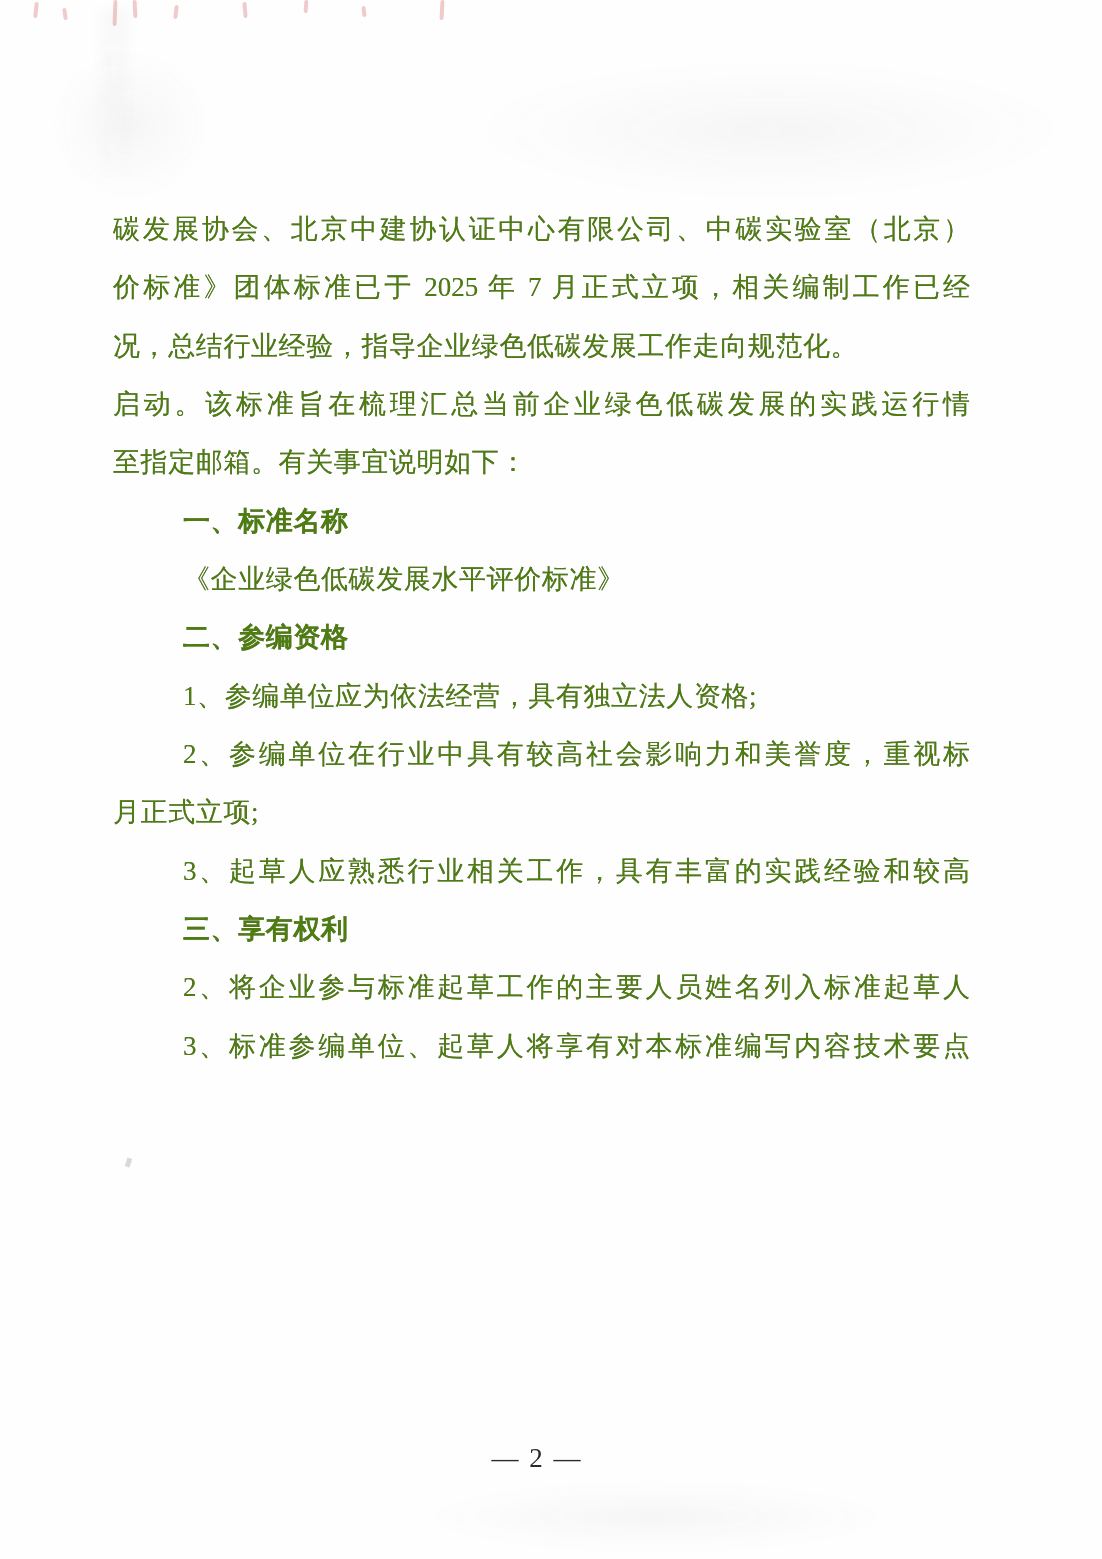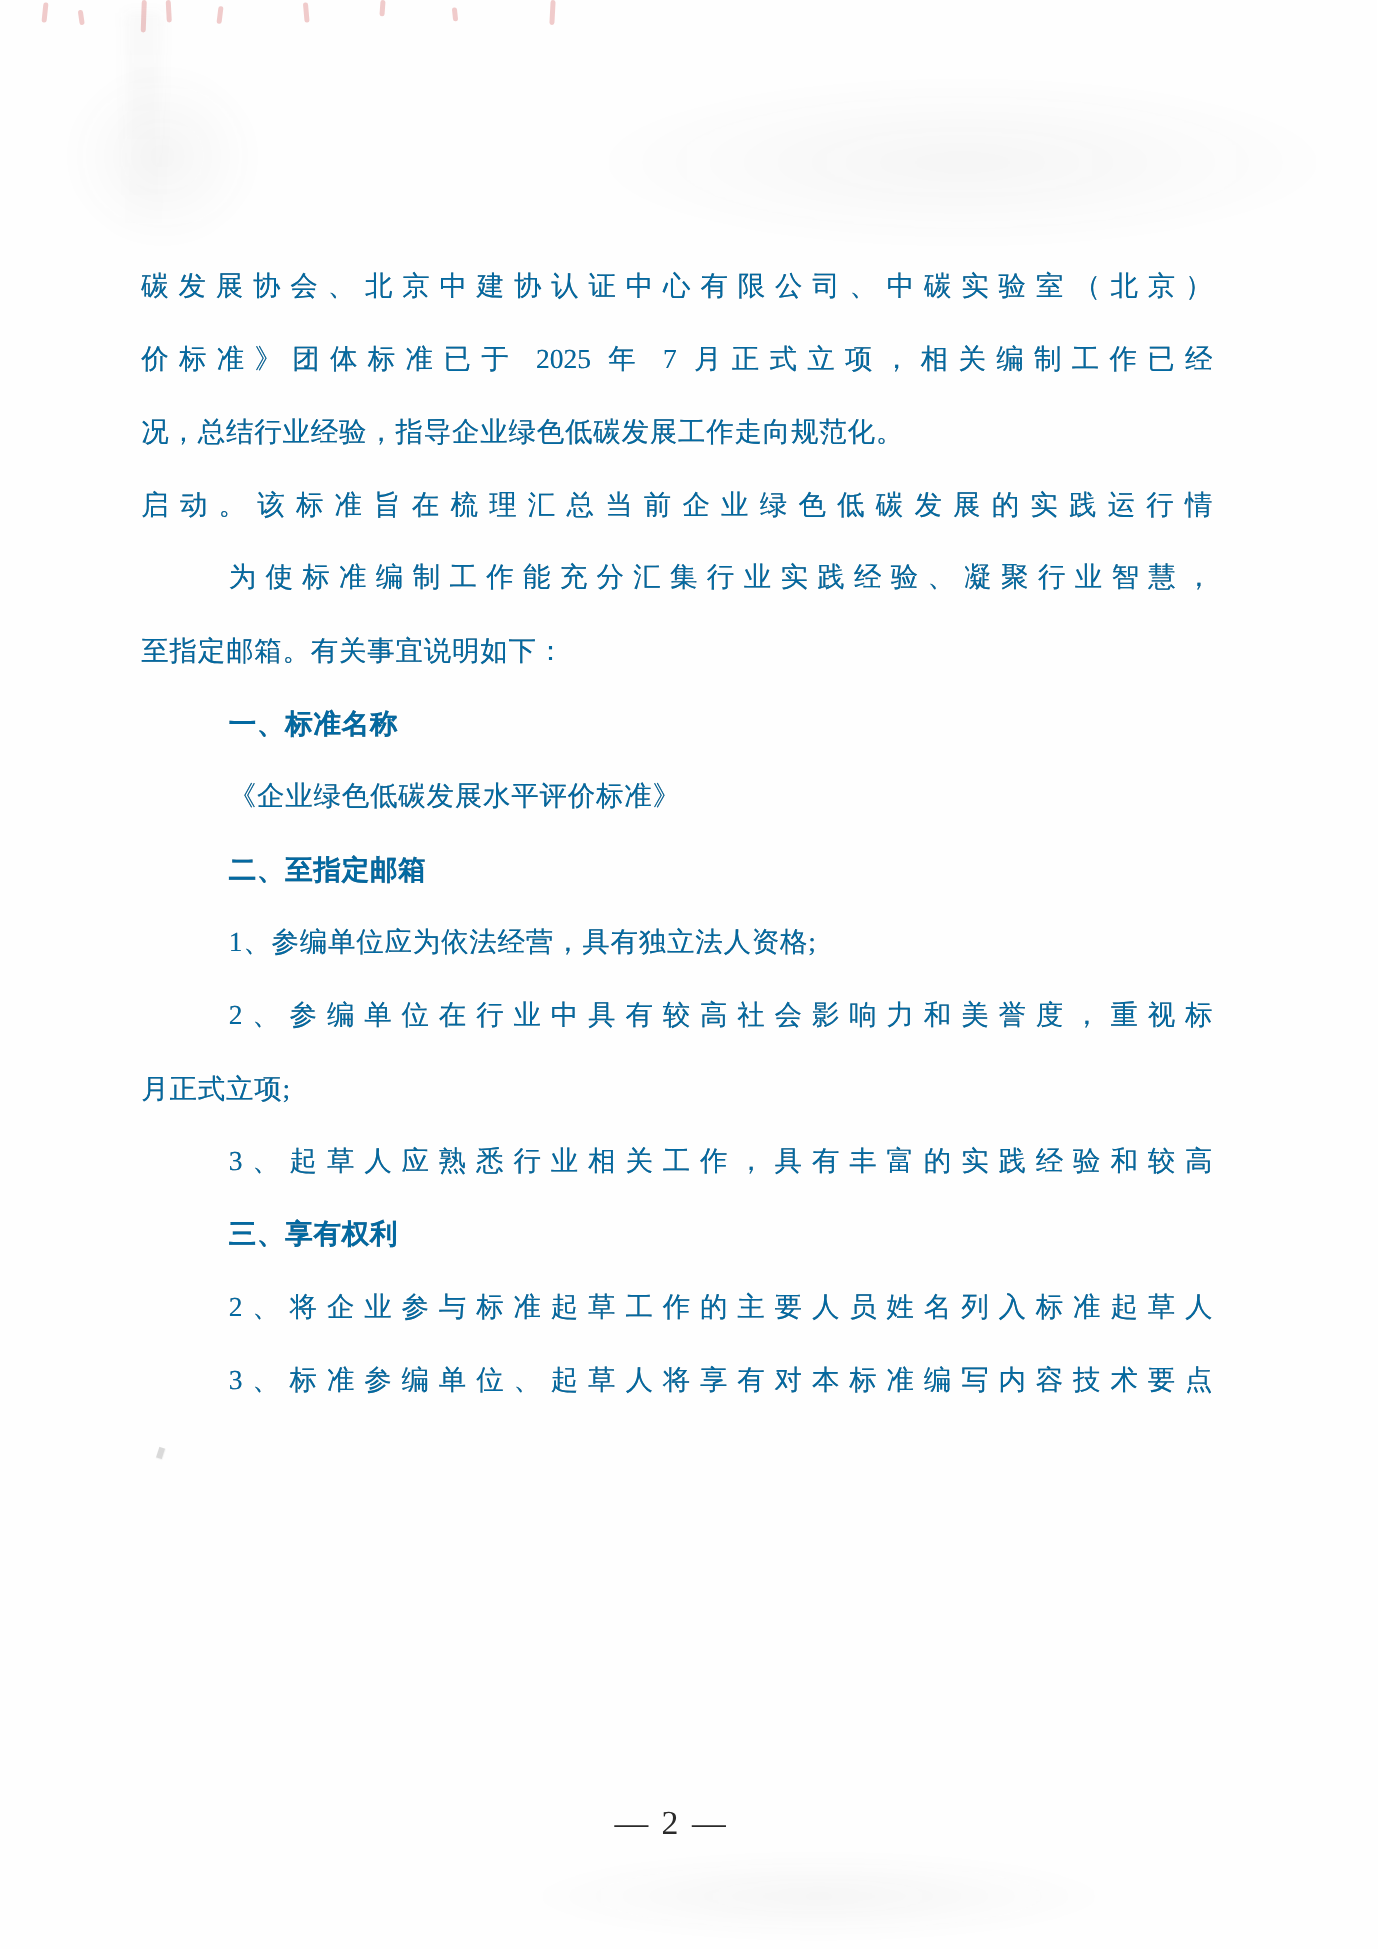--- a/index.html
+++ b/index.html
@@ -19,23 +19,23 @@
   
   .text-block {
     position: absolute;
     left: 113px;
     top: 200px;
     width: 857px;
   }
   .line {
     height: 58.35px;
     line-height: 58.35px;
-    font-size: 22px;
+    font-size: 27px;
     letter-spacing: 0.6px;
-    color: #0369a1;
+    color: #4d7c0f;
     white-space: nowrap;
     text-shadow: 0 0 0.5px rgba(40,40,40,0.55);
     font-family: Liberation Serif, serif;
   }
   .line.fill {
     white-space: normal;
     letter-spacing: 0;
     text-align: justify;
     text-align-last: justify;
   }
@@ -105,25 +105,24 @@
   <div class="smudge sm-top-left"></div>
   <div class="sm-left-strip smudge"></div>
   <div class="smudge sm-bottom"></div>
   <div class="tick-mark"></div>
 
   <div class="text-block">
       <div class="line fill">碳发展协会、北京中建协认证中心有限公司、中碳实验室（北京）</div>
       <div class="line fill">价标准》团体标准已于 2025 年 7 月正式立项，相关编制工作已经</div>
       <div class="line">况，总结行业经验，指导企业绿色低碳发展工作走向规范化。</div>
       <div class="line fill">启动。该标准旨在梳理汇总当前企业绿色低碳发展的实践运行情</div>
-      <div class="line indent fill">为使标准编制工作能充分汇集行业实践经验、凝聚行业智慧，</div>
       <div class="line">至指定邮箱。有关事宜说明如下：</div>
       <div class="line indent bold">一、标准名称</div>
       <div class="line indent">《企业绿色低碳发展水平评价标准》</div>
-      <div class="line indent bold">二、至指定邮箱</div>
+      <div class="line indent bold">二、参编资格</div>
       <div class="line indent">1、参编单位应为依法经营，具有独立法人资格;</div>
       <div class="line indent fill">2、参编单位在行业中具有较高社会影响力和美誉度，重视标</div>
       <div class="line">月正式立项;</div>
       <div class="line indent fill">3、起草人应熟悉行业相关工作，具有丰富的实践经验和较高</div>
       <div class="line indent bold">三、享有权利</div>
       <div class="line indent fill">2、将企业参与标准起草工作的主要人员姓名列入标准起草人</div>
       <div class="line indent fill">3、标准参编单位、起草人将享有对本标准编写内容技术要点</div>
     </div>
 
   <div class="page-number">— 2 —</div>

